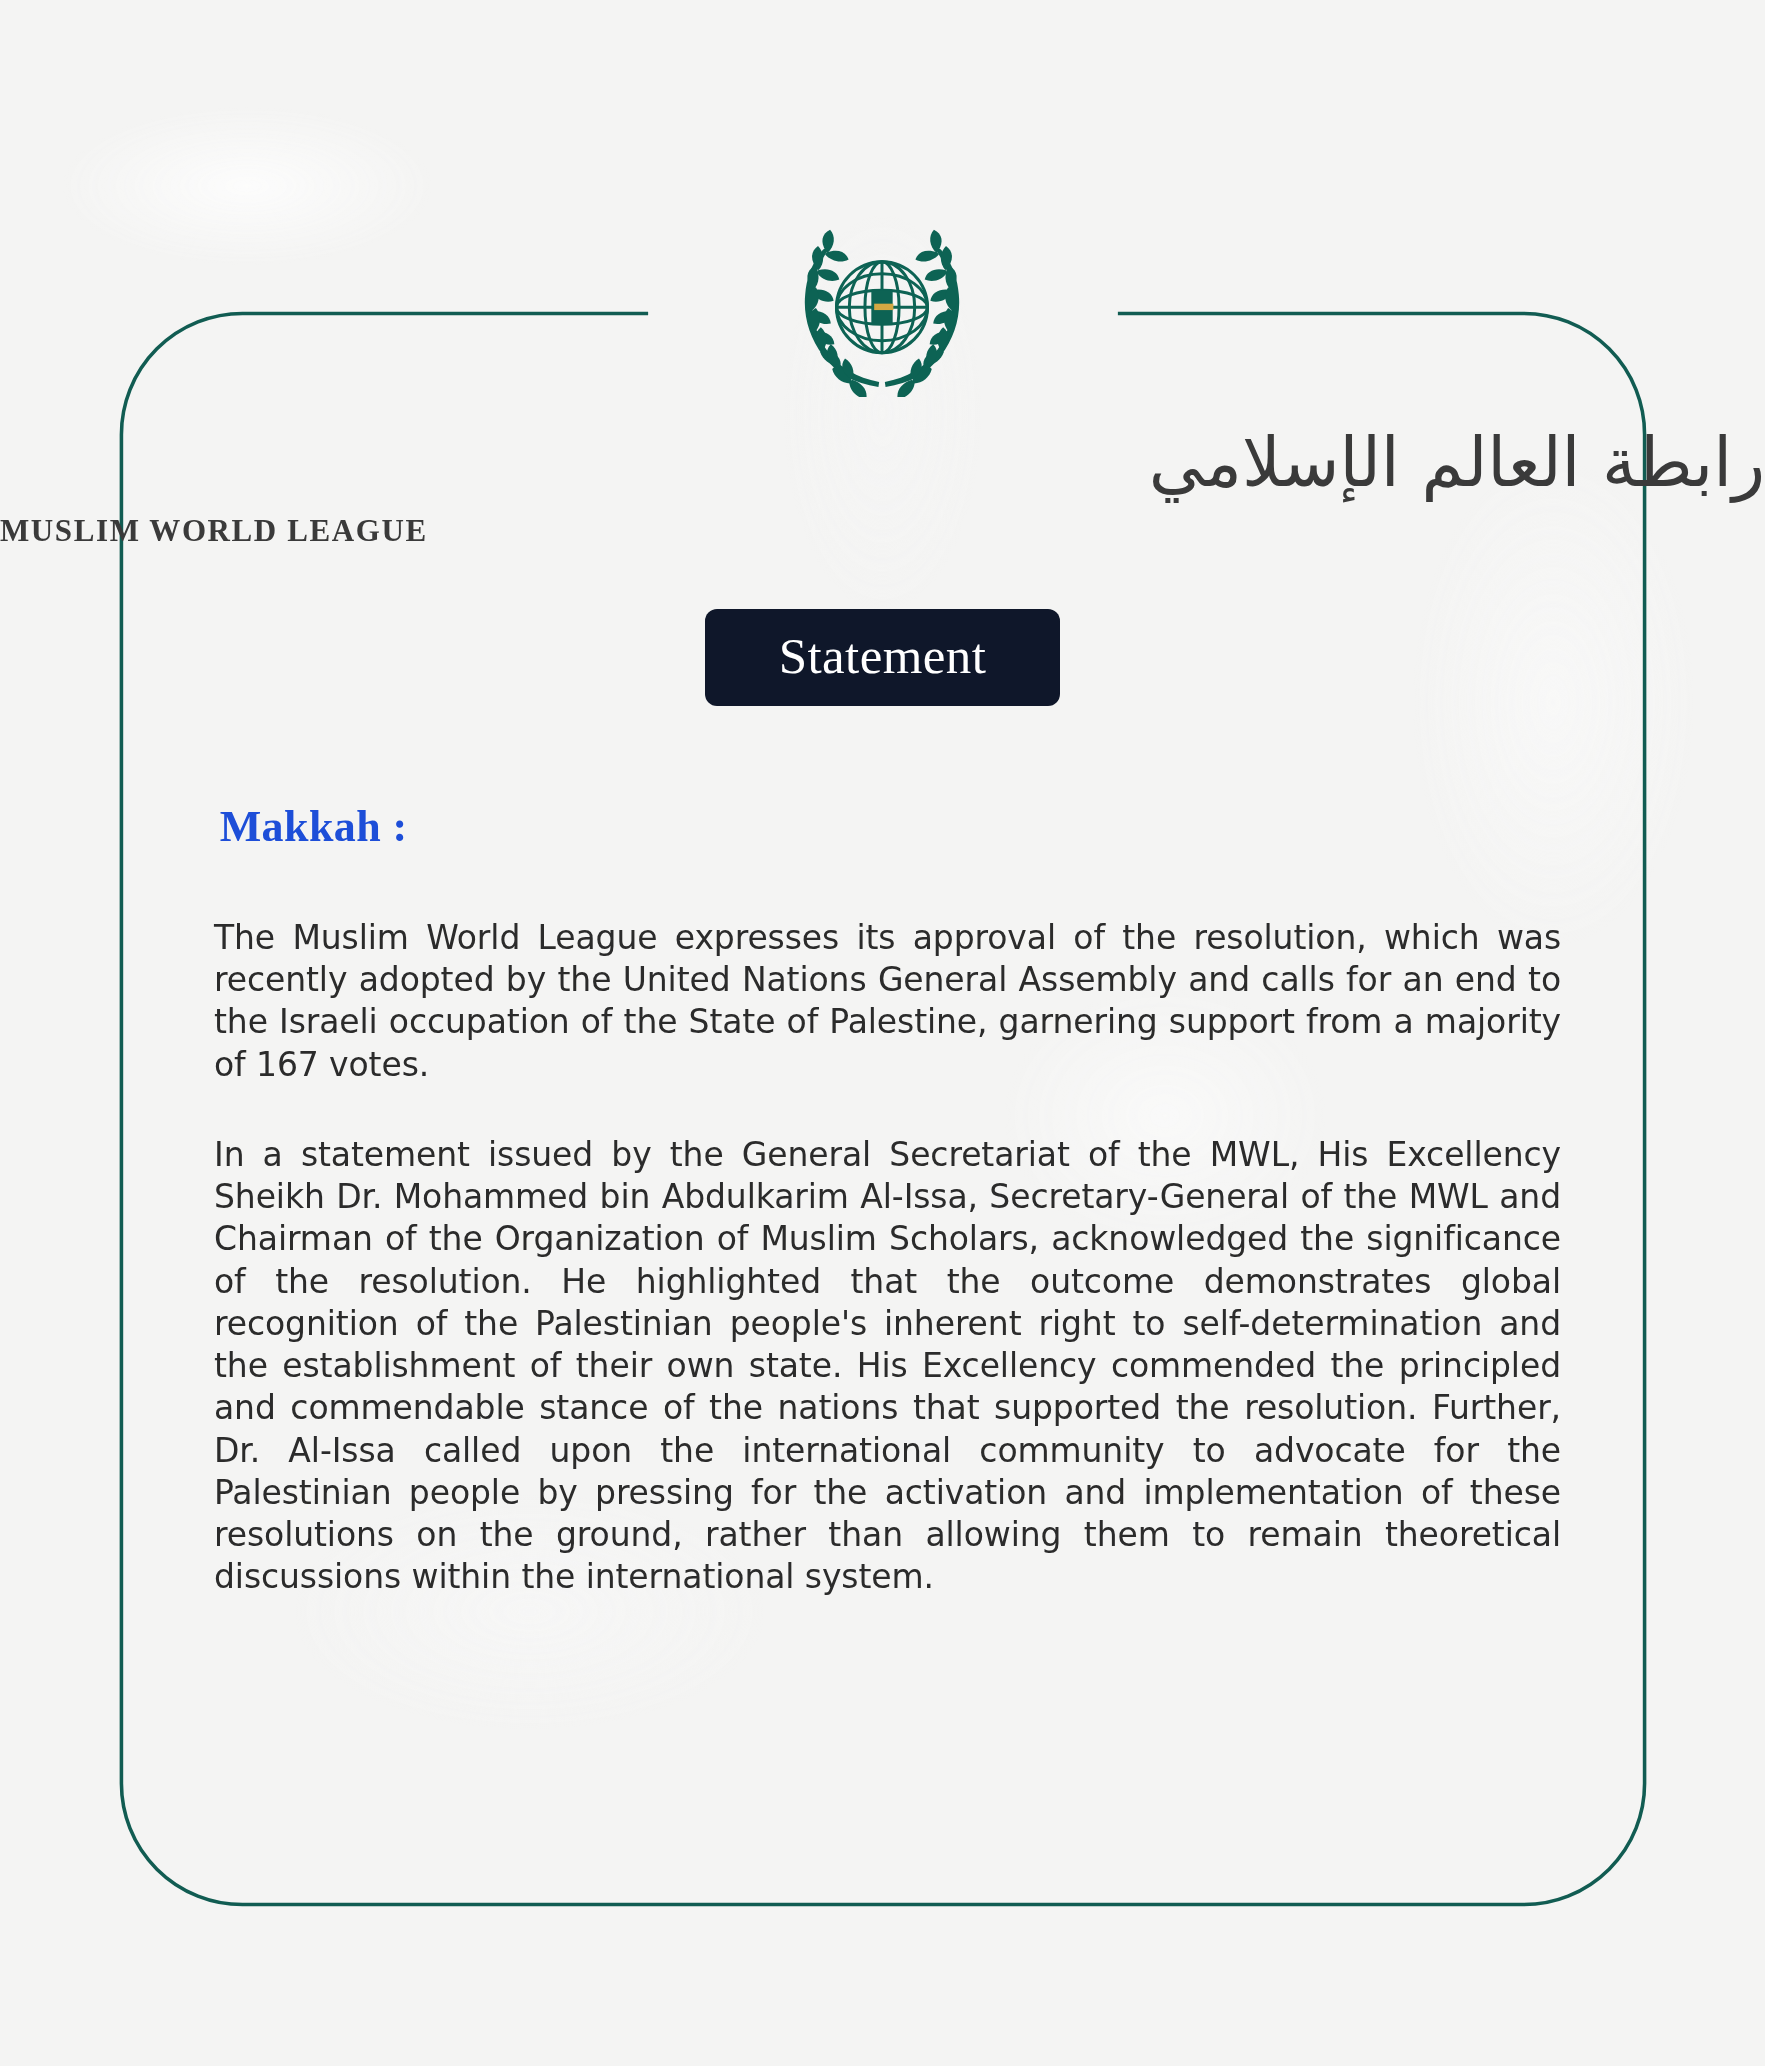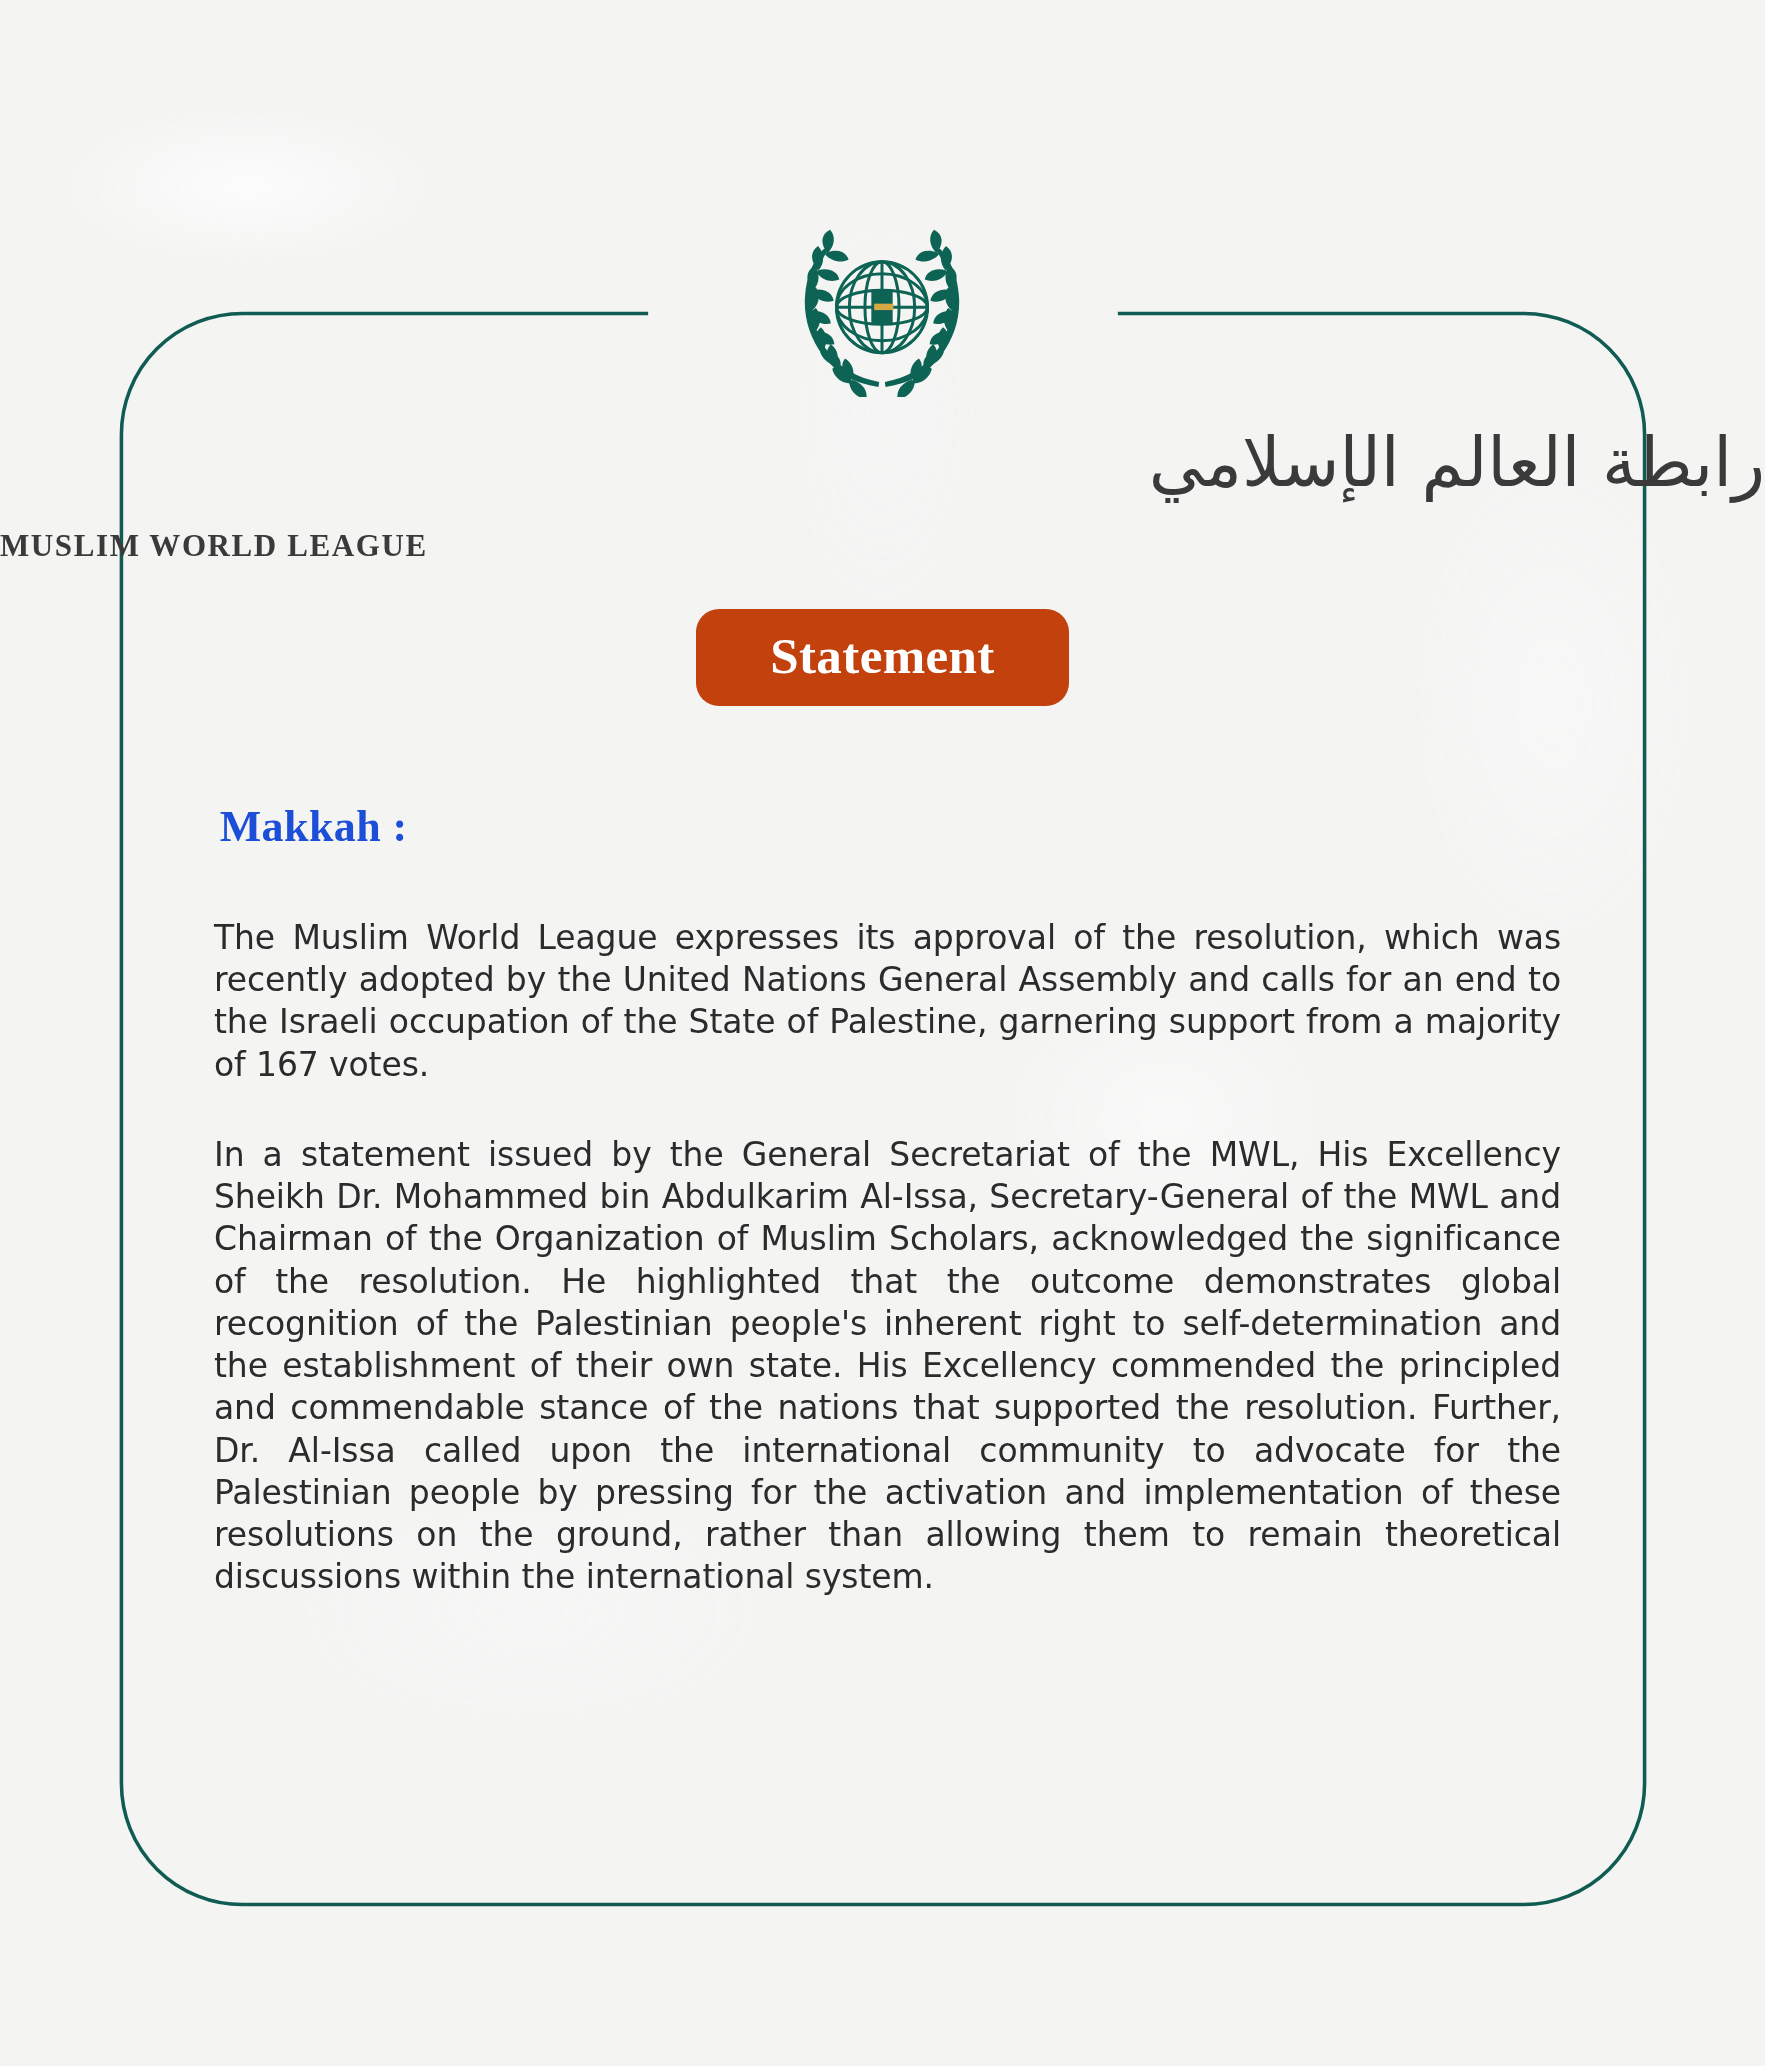--- a/index.html
+++ b/index.html
@@ -70,47 +70,47 @@
   .arabic-name {
     font-family: "DejaVu Sans", sans-serif;
     font-size: 68px;
     line-height: 1.25;
     color: #3a3a3a;
     direction: rtl;
     letter-spacing: -1.4px;
     font-weight: 400;
   }
   .latin-name {
-    margin-top: 23px;
+    margin-top: 8px;
     font-family: "Liberation Serif", serif;
     font-weight: 700;
     font-size: 31px;
     letter-spacing: 1.6px;
     color: #3a3a3a;
   }
 
   
   .badge-row {
     position: absolute;
     left: 0;
     top: 609px;
     width: 1765px;
     text-align: center;
     z-index: 4;
   }
   .badge {
     display: inline-block;
-    background: #c2410c;
+    background: #0f172a;
     color: #ffffff;
     font-family: "Liberation Serif", serif;
-    font-weight: 700;
+    font-weight: 400;
     font-size: 51px;
     line-height: 1;
     padding: 22px 74px 23.5px;
-    border-radius: 23px;
+    border-radius: 12px;
     letter-spacing: 0.4px;
   }
 
   
   .content {
     position: absolute;
     left: 214px;
     top: 801px;
     width: 1347px;
     z-index: 4;

